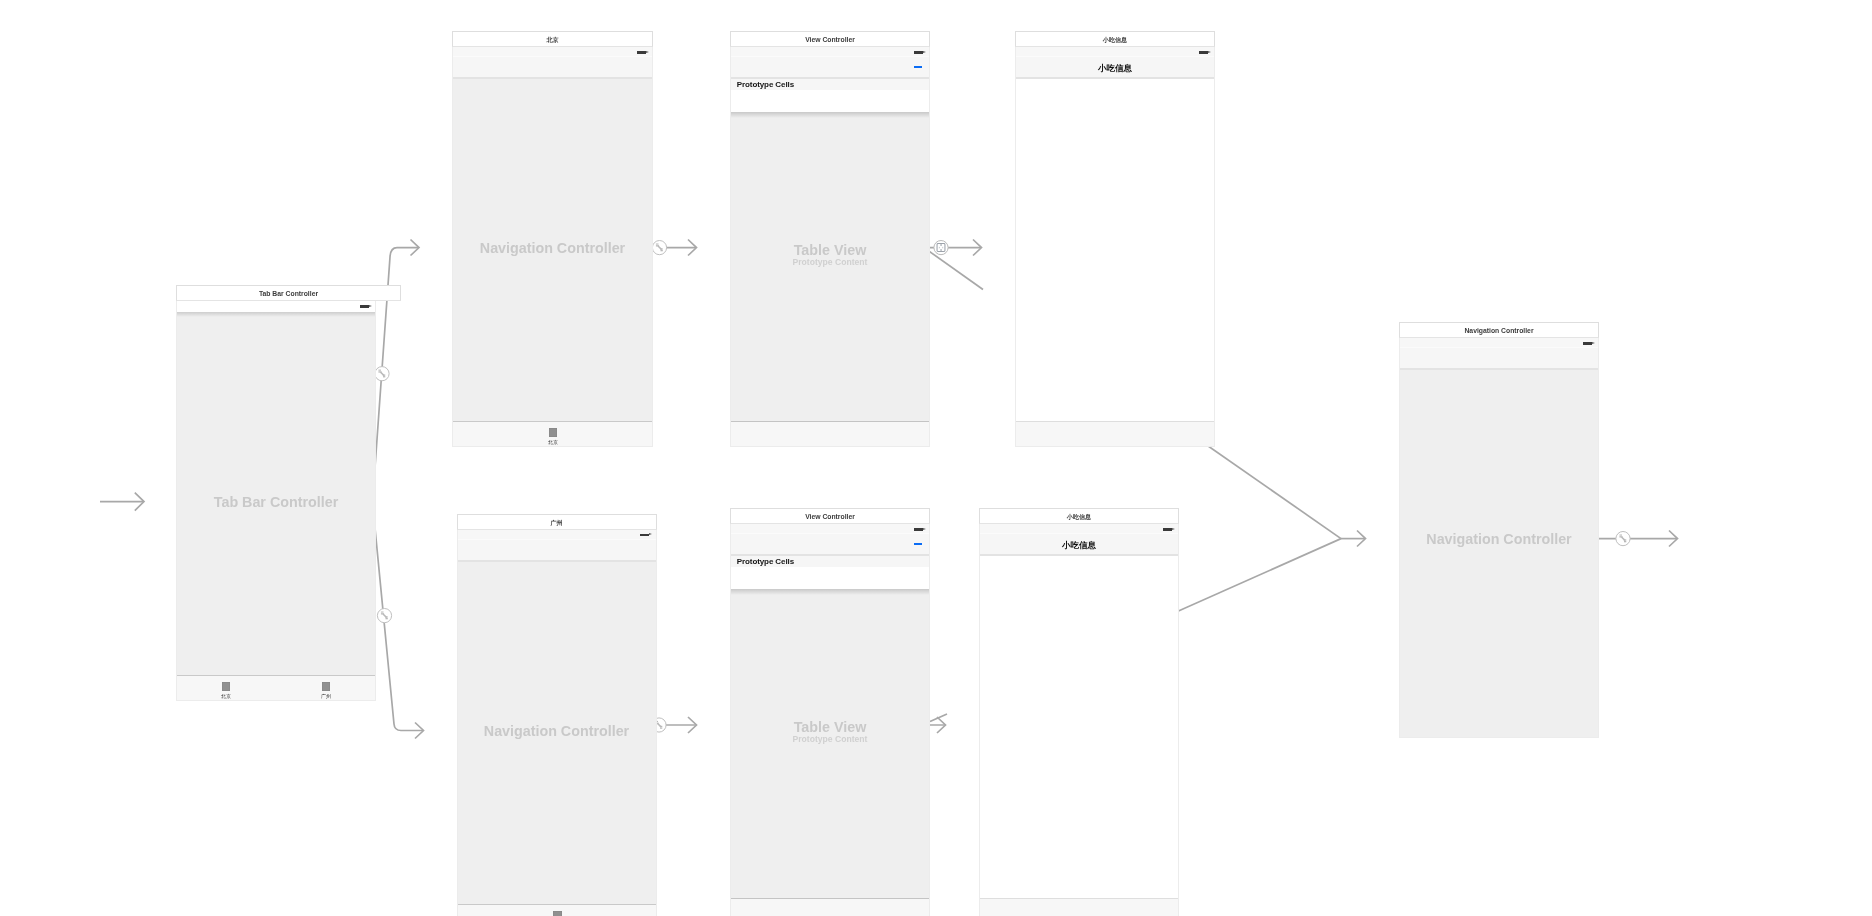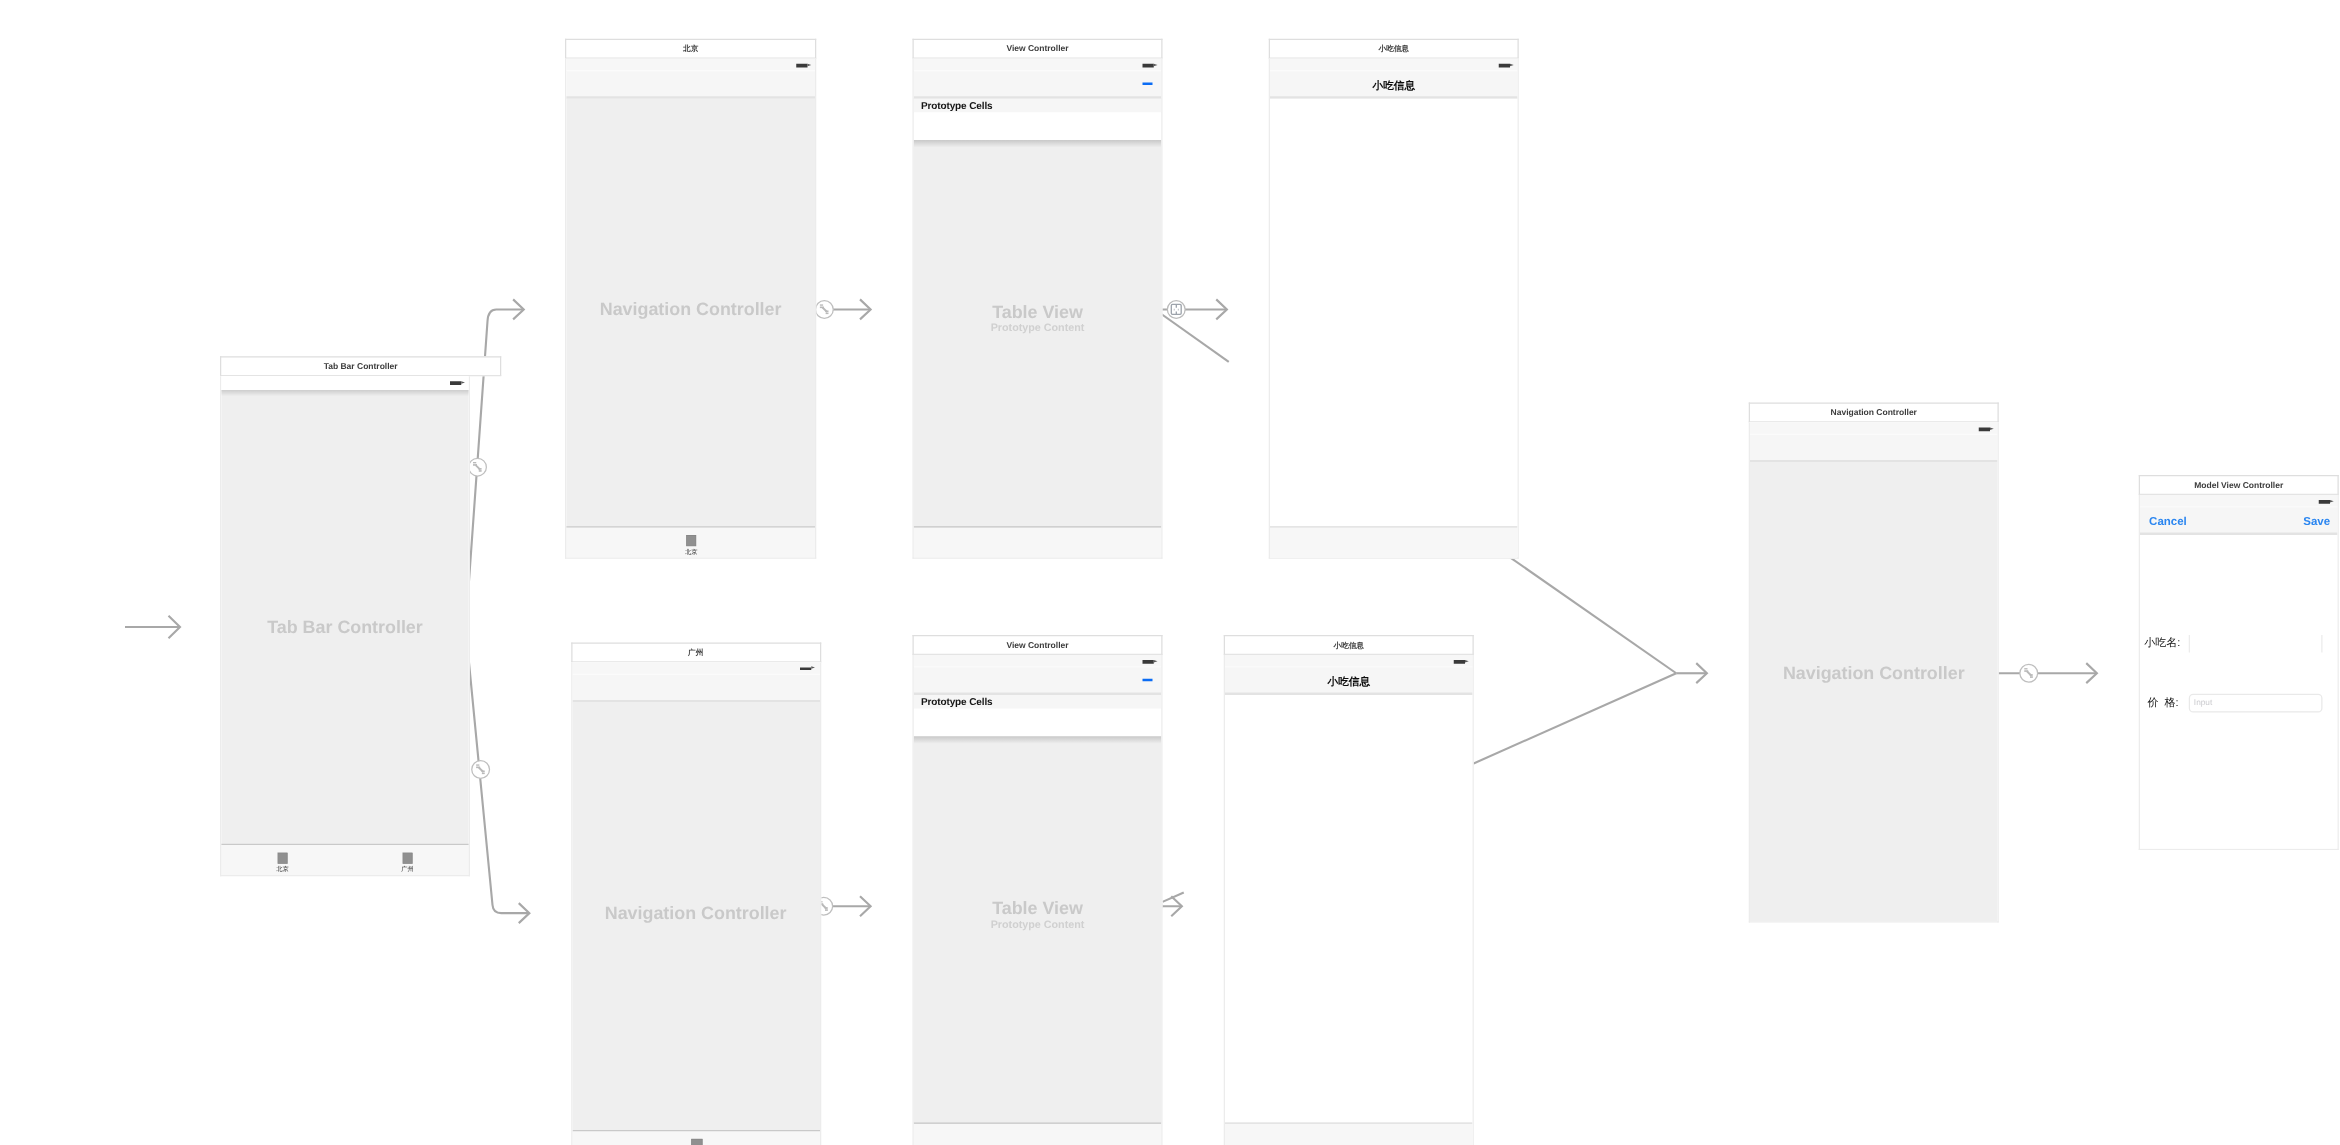--- a/index.html
+++ b/index.html
@@ -267,34 +267,14 @@
       <div class="statusbar">
         <div class="battery"></div>
       </div>
       <div class="navbar"></div>
       <div class="bodyfill" style="">
         <div class="bigtitle" style="top:162px;">Navigation Controller</div>
       </div>
     </div>
   </div>
 
-  <div class="scene" style="left:1679px;top:380px;width:160px;height:300px;">
-    <div class="scene-title">Model View Controller</div>
-    <div class="scene-box" style="width:160px;height:284px;">
-      <div class="statusbar">
-        <div class="battery"></div>
-      </div>
-      <div class="navbar">
-        <div class="navlink" style="left:7.3px;top:6.6px;">Cancel</div>
-        <div class="navlink" style="right:5.9px;top:6.6px;">Save</div>
-      </div>
-      <div class="whitefill" style="">
-        <div class="formlabel" style="left:3.4px;top:81.5px;">小吃名:</div>
-        <div class="formfield field-plain" style="left:39.3px;top:80px;width:107px;height:14px;"></div>
-        <div class="formlabel" style="left:6px;top:129.5px;">价  格:</div>
-        <div class="formfield field-round" style="left:38.9px;top:126.5px;width:107.3px;height:15px;">
-          <span class="field-ph">Input</span>
-        </div>
-      </div>
-    </div>
-  </div>
 
 </div>
 
 </body></html>

